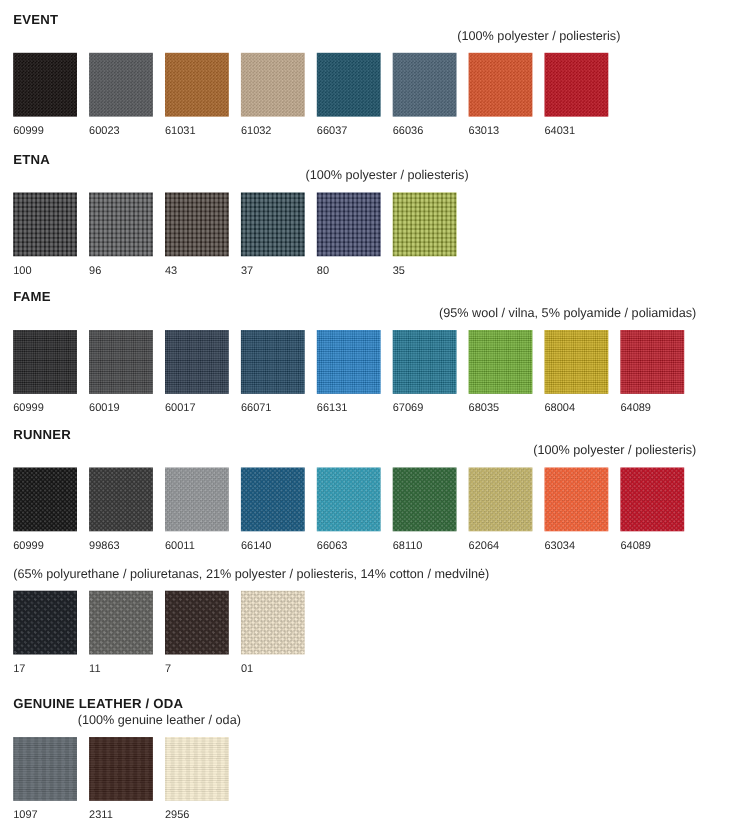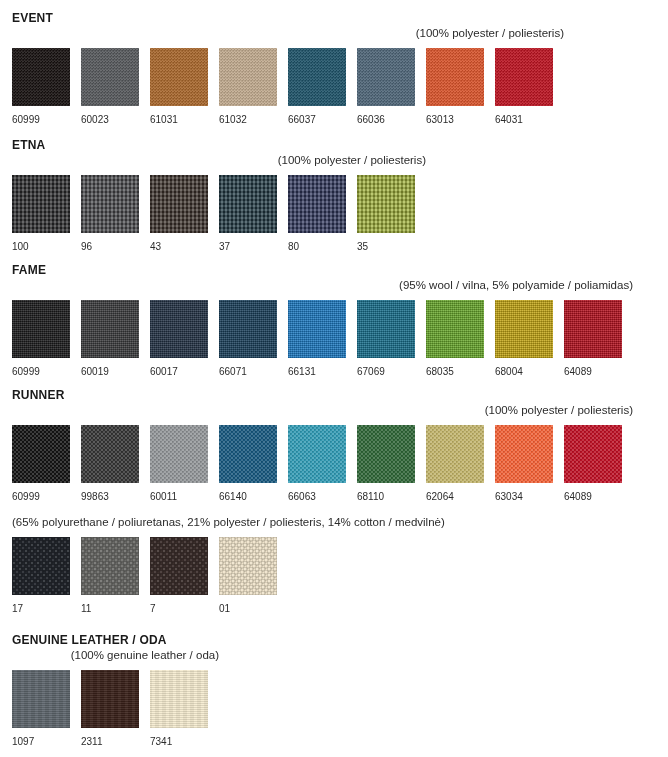--- a/index.html
+++ b/index.html
@@ -383,17 +383,17 @@
         <div class="swatch-cell">
           <div class="swatch" style="background-color: rgb(58, 33, 26);">
             <div class="tex hide"></div>
           </div>
           <div class="code">2311</div>
         </div>
         <div class="swatch-cell">
           <div class="swatch" style="background-color: rgb(246, 236, 208);">
             <div class="tex hide"></div>
           </div>
-          <div class="code">7341</div>
+          <div class="code">2956</div>
         </div>
       </div>
     </div>
   </div>
 
 </body></html>

